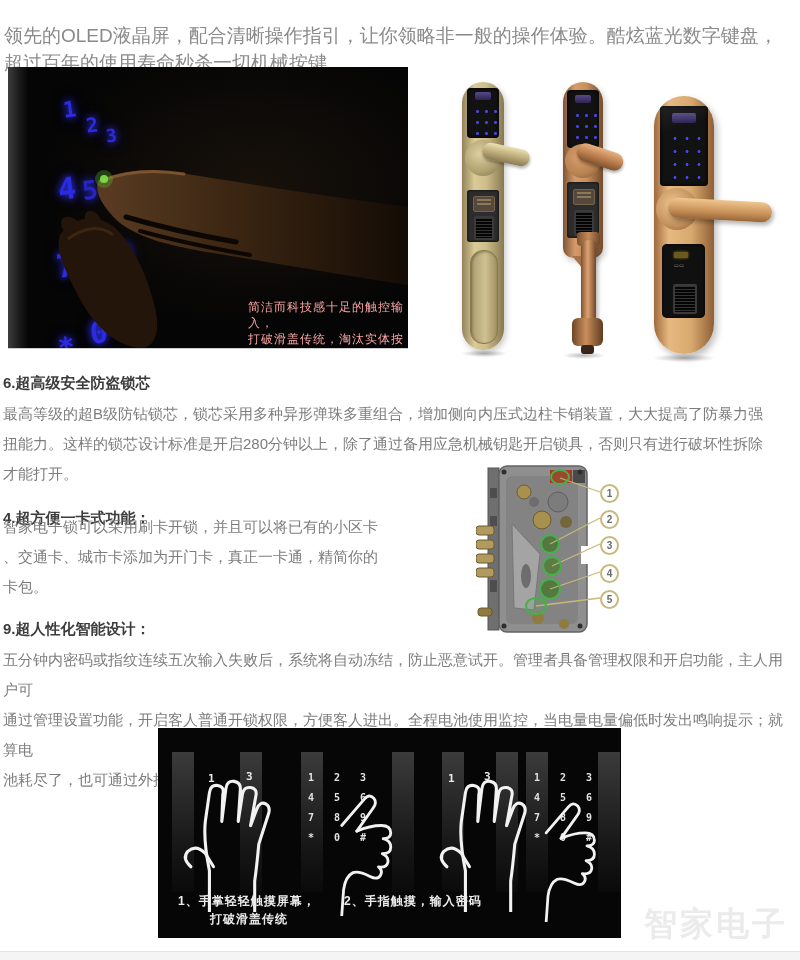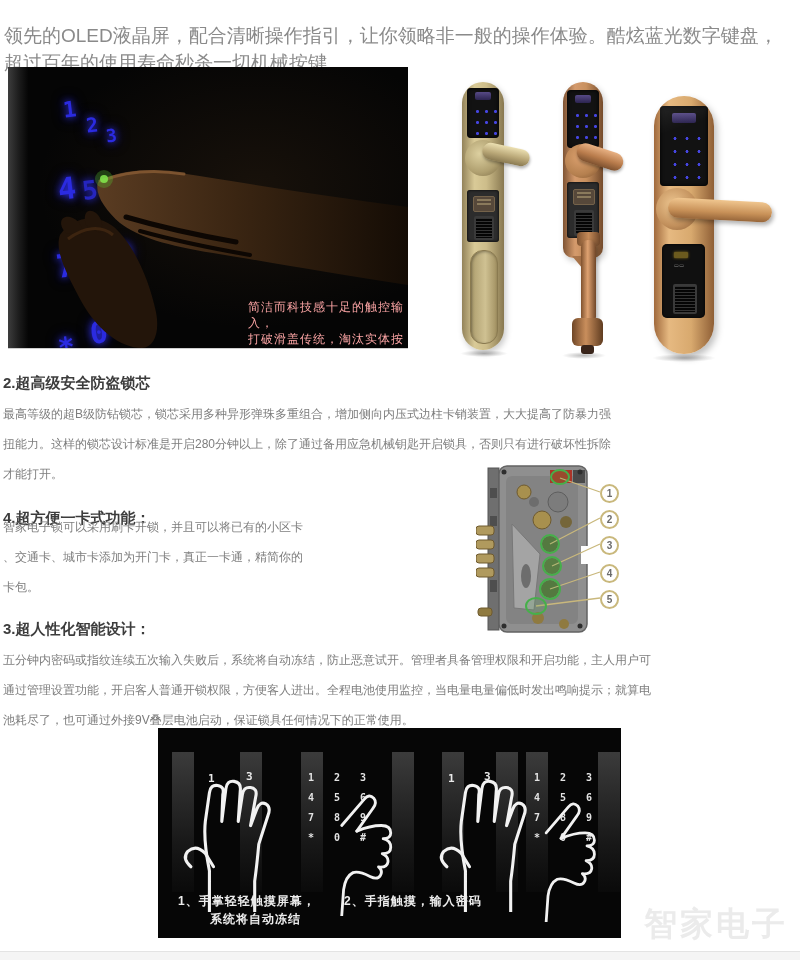--- a/index.html
+++ b/index.html
@@ -89,21 +89,21 @@
   .seg3{position:absolute;left:12px;top:8px;width:14px;height:6px;background:#6b5a1e;border-radius:1px;box-shadow:0 0 3px rgba(220,180,40,.6);}
 
   
   .h3x{left:3px;top:374px;}
   .b3x{left:3px;top:399px;width:790px;}
   .h4x{left:3px;top:509px;text-align:center;}
   .b4x{left:3px;top:512px;width:400px;line-height:33px;}
   .h5x{left:3px;top:620px;}
   .b5x{left:3px;top:645px;width:794px;}
   .sec-h{font-size:15px;font-weight:bold;color:#3c3c3c;}
-  .sec-b{font-size:12px;line-height:30px;color:#7d7d7d;}
+  .sec-b{font-size:15px;line-height:30px;color:#7d7d7d;}
 
   
   .mech{left:476px;top:458px;width:164px;height:196px;}
   .co{position:absolute;width:15px;height:15px;border:2px solid #c9b87c;border-radius:50%;background:#fff;
     color:#6a6a6a;font-size:10px;font-weight:bold;text-align:center;line-height:15px;}
 
   
   .guide{left:158px;top:728px;width:463px;height:210px;background:#060606;overflow:hidden;}
   .streak{position:absolute;top:24px;height:140px;width:22px;
     background:linear-gradient(180deg,#3b3b3b,#181818 65%,#0a0a0a);}
@@ -217,21 +217,21 @@
     <div class="module m3">
       <div class="seg3"></div>
       <div class="plabel" style="left:12px;top:18px;">▭▭</div>
       <div class="fp" style="left:11px;top:40px;width:20px;height:26px;"></div>
     </div>
   </div>
   <div class="abs lever3"></div>
   <div class="abs lockshadow" style="left:652px;top:354px;width:64px;height:8px;"></div>
 </div>
 
-<div class="abs sec-h h3x">2.超高级安全防盗锁芯</div>
+<div class="abs sec-h h3x">6.超高级安全防盗锁芯</div>
 <div class="abs sec-b b3x pre">最高等级的超B级防钻锁芯，锁芯采用多种异形弹珠多重组合，增加侧向内压式边柱卡销装置，大大提高了防暴力强
 扭能力。这样的锁芯设计标准是开启280分钟以上，除了通过备用应急机械钥匙开启锁具，否则只有进行破坏性拆除
 才能打开。</div>
 
 <div class="abs sec-h h4x">4.超方便一卡式功能：</div>
 <div class="abs sec-b b4x pre">智家电子锁可以采用刷卡开锁，并且可以将已有的小区卡
 、交通卡、城市卡添加为开门卡，真正一卡通，精简你的
 卡包。</div>
 
 <div class="abs mech">
@@ -277,21 +277,21 @@
     <circle cx="74" cy="131" r="10" fill="rgba(70,176,74,.15)" stroke="#46b04a" stroke-width="2"></circle>
     <ellipse cx="60" cy="148" rx="10" ry="8" fill="rgba(70,176,74,.15)" stroke="#46b04a" stroke-width="2"></ellipse>
   </svg>
   <div class="co" style="left:124px;top:26px;">1</div>
   <div class="co" style="left:124px;top:52px;">2</div>
   <div class="co" style="left:124px;top:78px;">3</div>
   <div class="co" style="left:124px;top:106px;">4</div>
   <div class="co" style="left:124px;top:132px;">5</div>
 </div>
 
-<div class="abs sec-h h5x">3.超人性化智能设计：</div>
+<div class="abs sec-h h5x">9.超人性化智能设计：</div>
 <div class="abs sec-b b5x pre">五分钟内密码或指纹连续五次输入失败后，系统将自动冻结，防止恶意试开。管理者具备管理权限和开启功能，主人用户可
 通过管理设置功能，开启客人普通开锁权限，方便客人进出。全程电池使用监控，当电量电量偏低时发出鸣响提示；就算电
 池耗尽了，也可通过外接9V叠层电池启动，保证锁具任何情况下的正常使用。</div>
 
 <div class="abs guide">
   <svg width="0" height="0" style="position:absolute">
     <defs>
       <g id="palmsym" fill="none" stroke="#f2f2f2" stroke-width="3" stroke-linecap="round" stroke-linejoin="round">
         <path d="M12,96 Q3,88 9,81 Q17,74 26,83 L34,96"></path>
         <path d="M30,140 L30,100 Q24,70 26,52 L30,24 Q31,16 38,17 Q45,18 43,26 L42,52 L46,20 Q47,12 54,13 Q61,14 60,22 L58,52 L62,26 Q63,18 70,19 Q77,20 75,28 L70,56 L76,40 Q79,32 85,35 Q90,38 87,46 L78,74 Q76,96 74,110 L74,140"></path>
@@ -332,18 +332,18 @@
       <use href="#pointsym"></use>
     </svg>
   <svg class="ghand" style="left:276px;top:40px;" width="104" height="144" viewBox="0 0 100 140">
       <use href="#palmsym"></use>
     </svg>
   <svg class="ghand" style="left:364px;top:64px;" width="104" height="130" viewBox="0 0 100 140">
       <use href="#pointsym"></use>
     </svg>
 
   <div class="gcap" style="left:20px;top:165px;">1、手掌轻轻触摸屏幕，</div>
-  <div class="gcap" style="left:52px;top:183px;">系统将自动冻结</div>
+  <div class="gcap" style="left:52px;top:183px;">打破滑盖传统</div>
   <div class="gcap" style="left:186px;top:165px;">2、手指触摸，输入密码</div>
 </div>
 
 <div class="abs wm">智家电子锁</div>
 <div class="abs strip"></div>
 
 </body></html>

